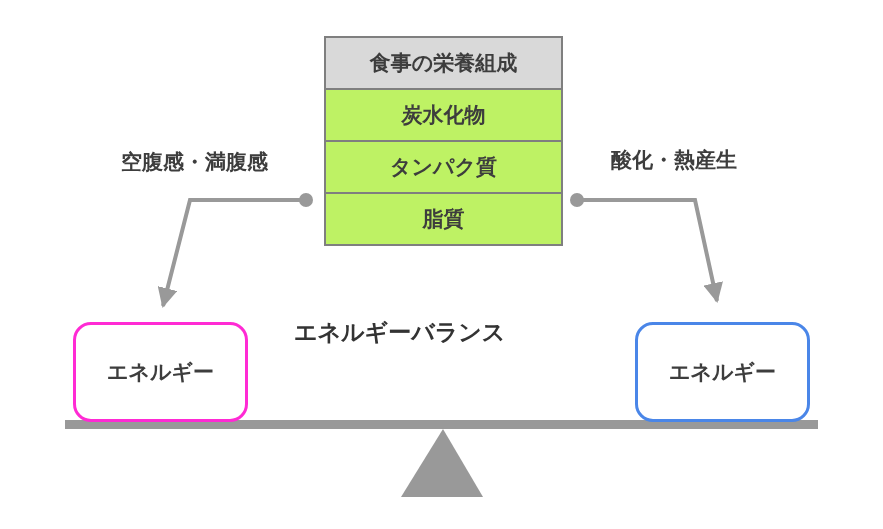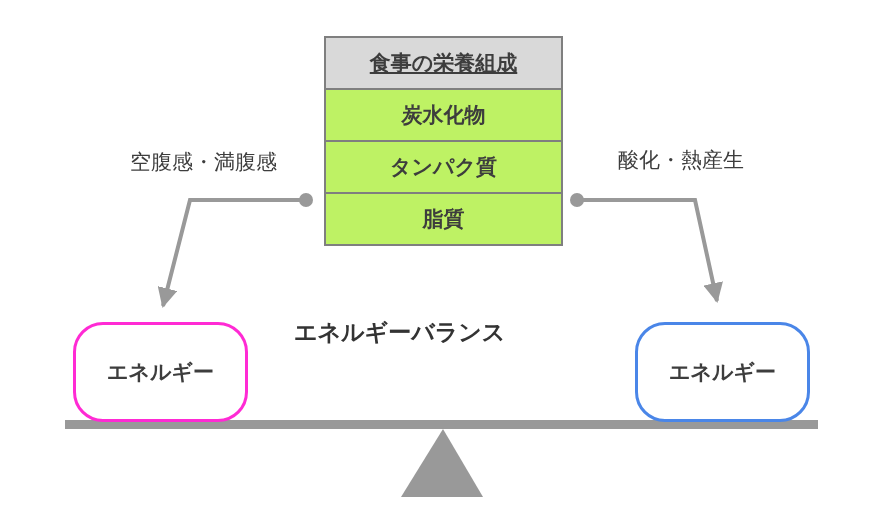--- a/index.html
+++ b/index.html
@@ -27,29 +27,28 @@
     text-align: center;
     font-size: 21px;
     font-weight: bold;
     color: #3d3d3d;
     border-top: 2px solid #7f7f7f;
     background: #bef264;
   }
   .ntable .cell.header {
     border-top: none;
     background: #d9d9d9;
-    text-decoration: underline;
   }
   
   .annotation {
     position: absolute;
     font-size: 21px;
-    font-weight: normal;
+    font-weight: bold;
     color: #3d3d3d;
-    text-align: center;
+    text-align: left;
     white-space: nowrap;
   }
   .annotation.left  { left: 121px; top: 148px; width: 165px; }
   .annotation.right { left: 611px; top: 146px; width: 140px; }
   
   .title {
     position: absolute;
     left: 294px;
     top: 317px;
     width: 240px;
@@ -58,21 +57,21 @@
     font-weight: bold;
     color: #333333;
     white-space: nowrap;
   }
   
   .box {
     position: absolute;
     top: 322px;
     width: 169px;
     height: 94px;
-    border-radius: 30px;
+    border-radius: 18px;
     display: flex;
     flex-direction: column;
     justify-content: center;
     align-items: center;
     font-size: 21px;
     font-weight: bold;
     color: #3d3d3d;
     line-height: 34px;
     background: transparent;
   }

